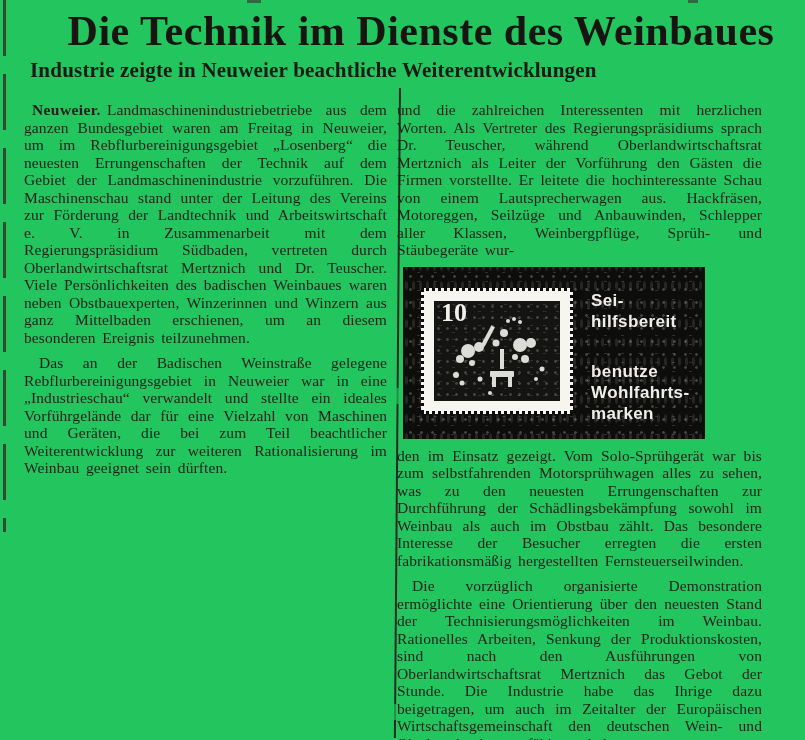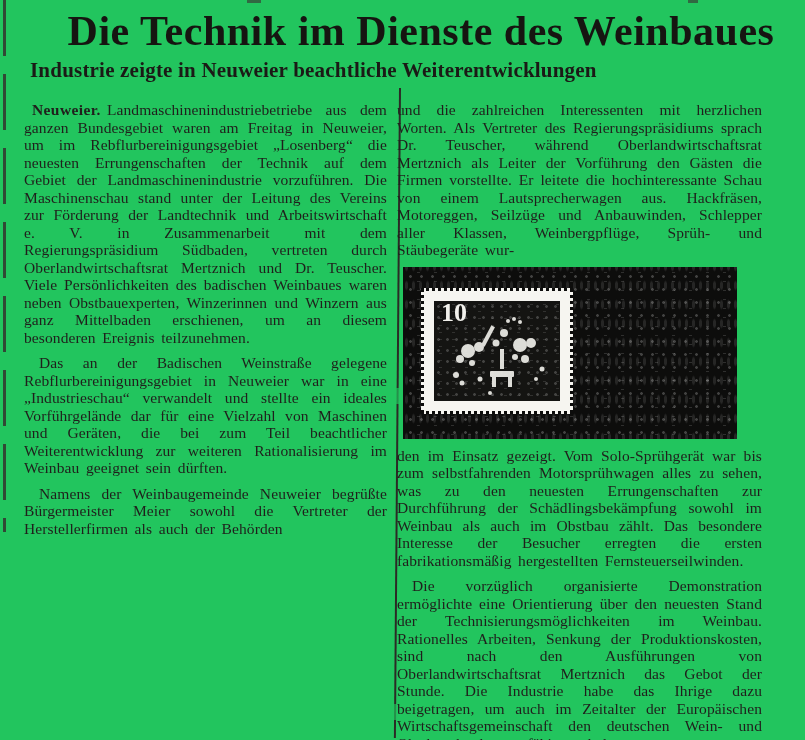--- a/index.html
+++ b/index.html
@@ -53,21 +53,21 @@
   
   .divider{
     position:absolute;left:399px;top:88px;width:2px;height:650px;
     background:repeating-linear-gradient(180deg,#2c2a26 0 300px,rgba(44,42,38,.35) 300px 316px);
     transform:rotate(.45deg);transform-origin:top center;
   }
 
   
   .ad{
     position:relative;
-    width:334px;height:172px;
+    width:302px;height:172px;
     margin:0 0 7px 14px;
     background-color:#0d0d0c;
     background-image:
       radial-gradient(rgba(255,255,255,.22) 1px, transparent 1.5px),
       radial-gradient(rgba(255,255,255,.14) 1px, transparent 1.7px),
       radial-gradient(rgba(255,255,255,.10) 1.2px, transparent 2px);
     background-size:11px 13px,17px 9px,7px 19px;
     background-position:2px 3px,7px 1px,0 9px;
   }
   .stamp{
@@ -115,21 +115,20 @@
   <div class="scan-speck speck-b"></div>
 
   <h1 class="title">Die Technik im Dienste des Weinbaues</h1>
   <h2 class="subtitle">Industrie zeigte in Neuweier beachtliche Weiterentwicklungen</h2>
 
   <div class="divider"></div>
 
   <div class="col col-left">
     <p class="first-par"><span class="lead">Neuweier.</span><span>Landmaschinenindustriebetriebe aus dem ganzen Bundesgebiet waren am Freitag in Neuweier, um im Rebflurbereinigungsgebiet „Losenberg“ die neuesten Errungenschaften der Technik auf dem Gebiet der Landmaschinenindustrie vorzuführen. Die Maschinenschau stand unter der Leitung des Vereins zur Förderung der Landtechnik und Arbeitswirtschaft e. V. in Zusammenarbeit mit dem Regierungspräsidium Südbaden, vertreten durch Oberlandwirtschaftsrat Mertznich und Dr. Teuscher. Viele Persönlichkeiten des badischen Weinbaues waren neben Obstbauexperten, Winzerinnen und Winzern aus ganz Mittelbaden erschienen, um an diesem besonderen Ereignis teilzunehmen.</span></p>
     <p class="indent">Das an der Badischen Weinstraße gelegene Rebflurbereinigungsgebiet in Neuweier war in eine „Industrieschau“ verwandelt und stellte ein ideales Vorführgelände dar für eine Vielzahl von Maschinen und Geräten, die bei zum Teil beachtlicher Weiterentwicklung zur weiteren Rationalisierung im Weinbau geeignet sein dürften.</p>
-    <p class="indent">Namens der Weinbaugemeinde Neuweier begrüßte Bürgermeister Meier sowohl die Vertreter der Herstellerfirmen als auch der Behörden</p>
   </div>
 
   <div class="col col-right">
     <p>und die zahlreichen Interessenten mit herzlichen Worten. Als Vertreter des Regierungspräsidiums sprach Dr. Teuscher, während Oberlandwirtschaftsrat Mertznich als Leiter der Vorführung den Gästen die Firmen vorstellte. Er leitete die hochinteressante Schau von einem Lautsprecherwagen aus. Hackfräsen, Motoreggen, Seilzüge und Anbauwinden, Schlepper aller Klassen, Weinbergpflüge, Sprüh- und Stäubegeräte wur-</p>
 
     <div class="ad">
       <div class="stamp">
         <div class="stamp-inner">
           <span class="stamp-value">10</span>
           <svg class="stamp-art" width="112" height="86" viewBox="0 0 112 86">
@@ -155,20 +154,27 @@
               <rect x="54" y="36" width="4" height="20"></rect>
               <rect x="40" y="12" width="4" height="22" transform="rotate(28 42 23)"></rect>
               <circle cx="96" cy="56" r="2.5"></circle>
                 <circle cx="90" cy="66" r="2"></circle>
               <circle cx="34" cy="66" r="2.5"></circle>
                 <circle cx="44" cy="80" r="2"></circle>
             </g>
           </svg>
         </div>
       </div>
+      <div class="ad-text">
+        <div>Sei-</div>
+        <div>hilfsbereit</div>
+        <div class="ad-gap">benutze</div>
+        <div>Wohlfahrts-</div>
+        <div>marken</div>
+      </div>
     </div>
 
     <p>den im Einsatz gezeigt. Vom Solo-Sprühgerät war bis zum selbstfahrenden Motorsprühwagen alles zu sehen, was zu den neuesten Errungenschaften zur Durchführung der Schädlingsbekämpfung sowohl im Weinbau als auch im Obstbau zählt. Das besondere Interesse der Besucher erregten die ersten fabrikationsmäßig hergestellten Fernsteuerseilwinden.</p>
     <p class="indent">Die vorzüglich organisierte Demonstration ermöglichte eine Orientierung über den neuesten Stand der Technisierungsmöglichkeiten im Weinbau. Rationelles Arbeiten, Senkung der Produktionskosten, sind nach den Ausführungen von Oberlandwirtschaftsrat Mertznich das Gebot der Stunde. Die Industrie habe das Ihrige dazu beigetragen, um auch im Zeitalter der Europäischen Wirtschaftsgemeinschaft den deutschen Wein- und Obstbau konkurrenzfähig zu halten.</p>
 
     <div class="next-headline">Nachwuchs für das Jugendrotkreuz</div>
   </div>
 
 </div>
 

